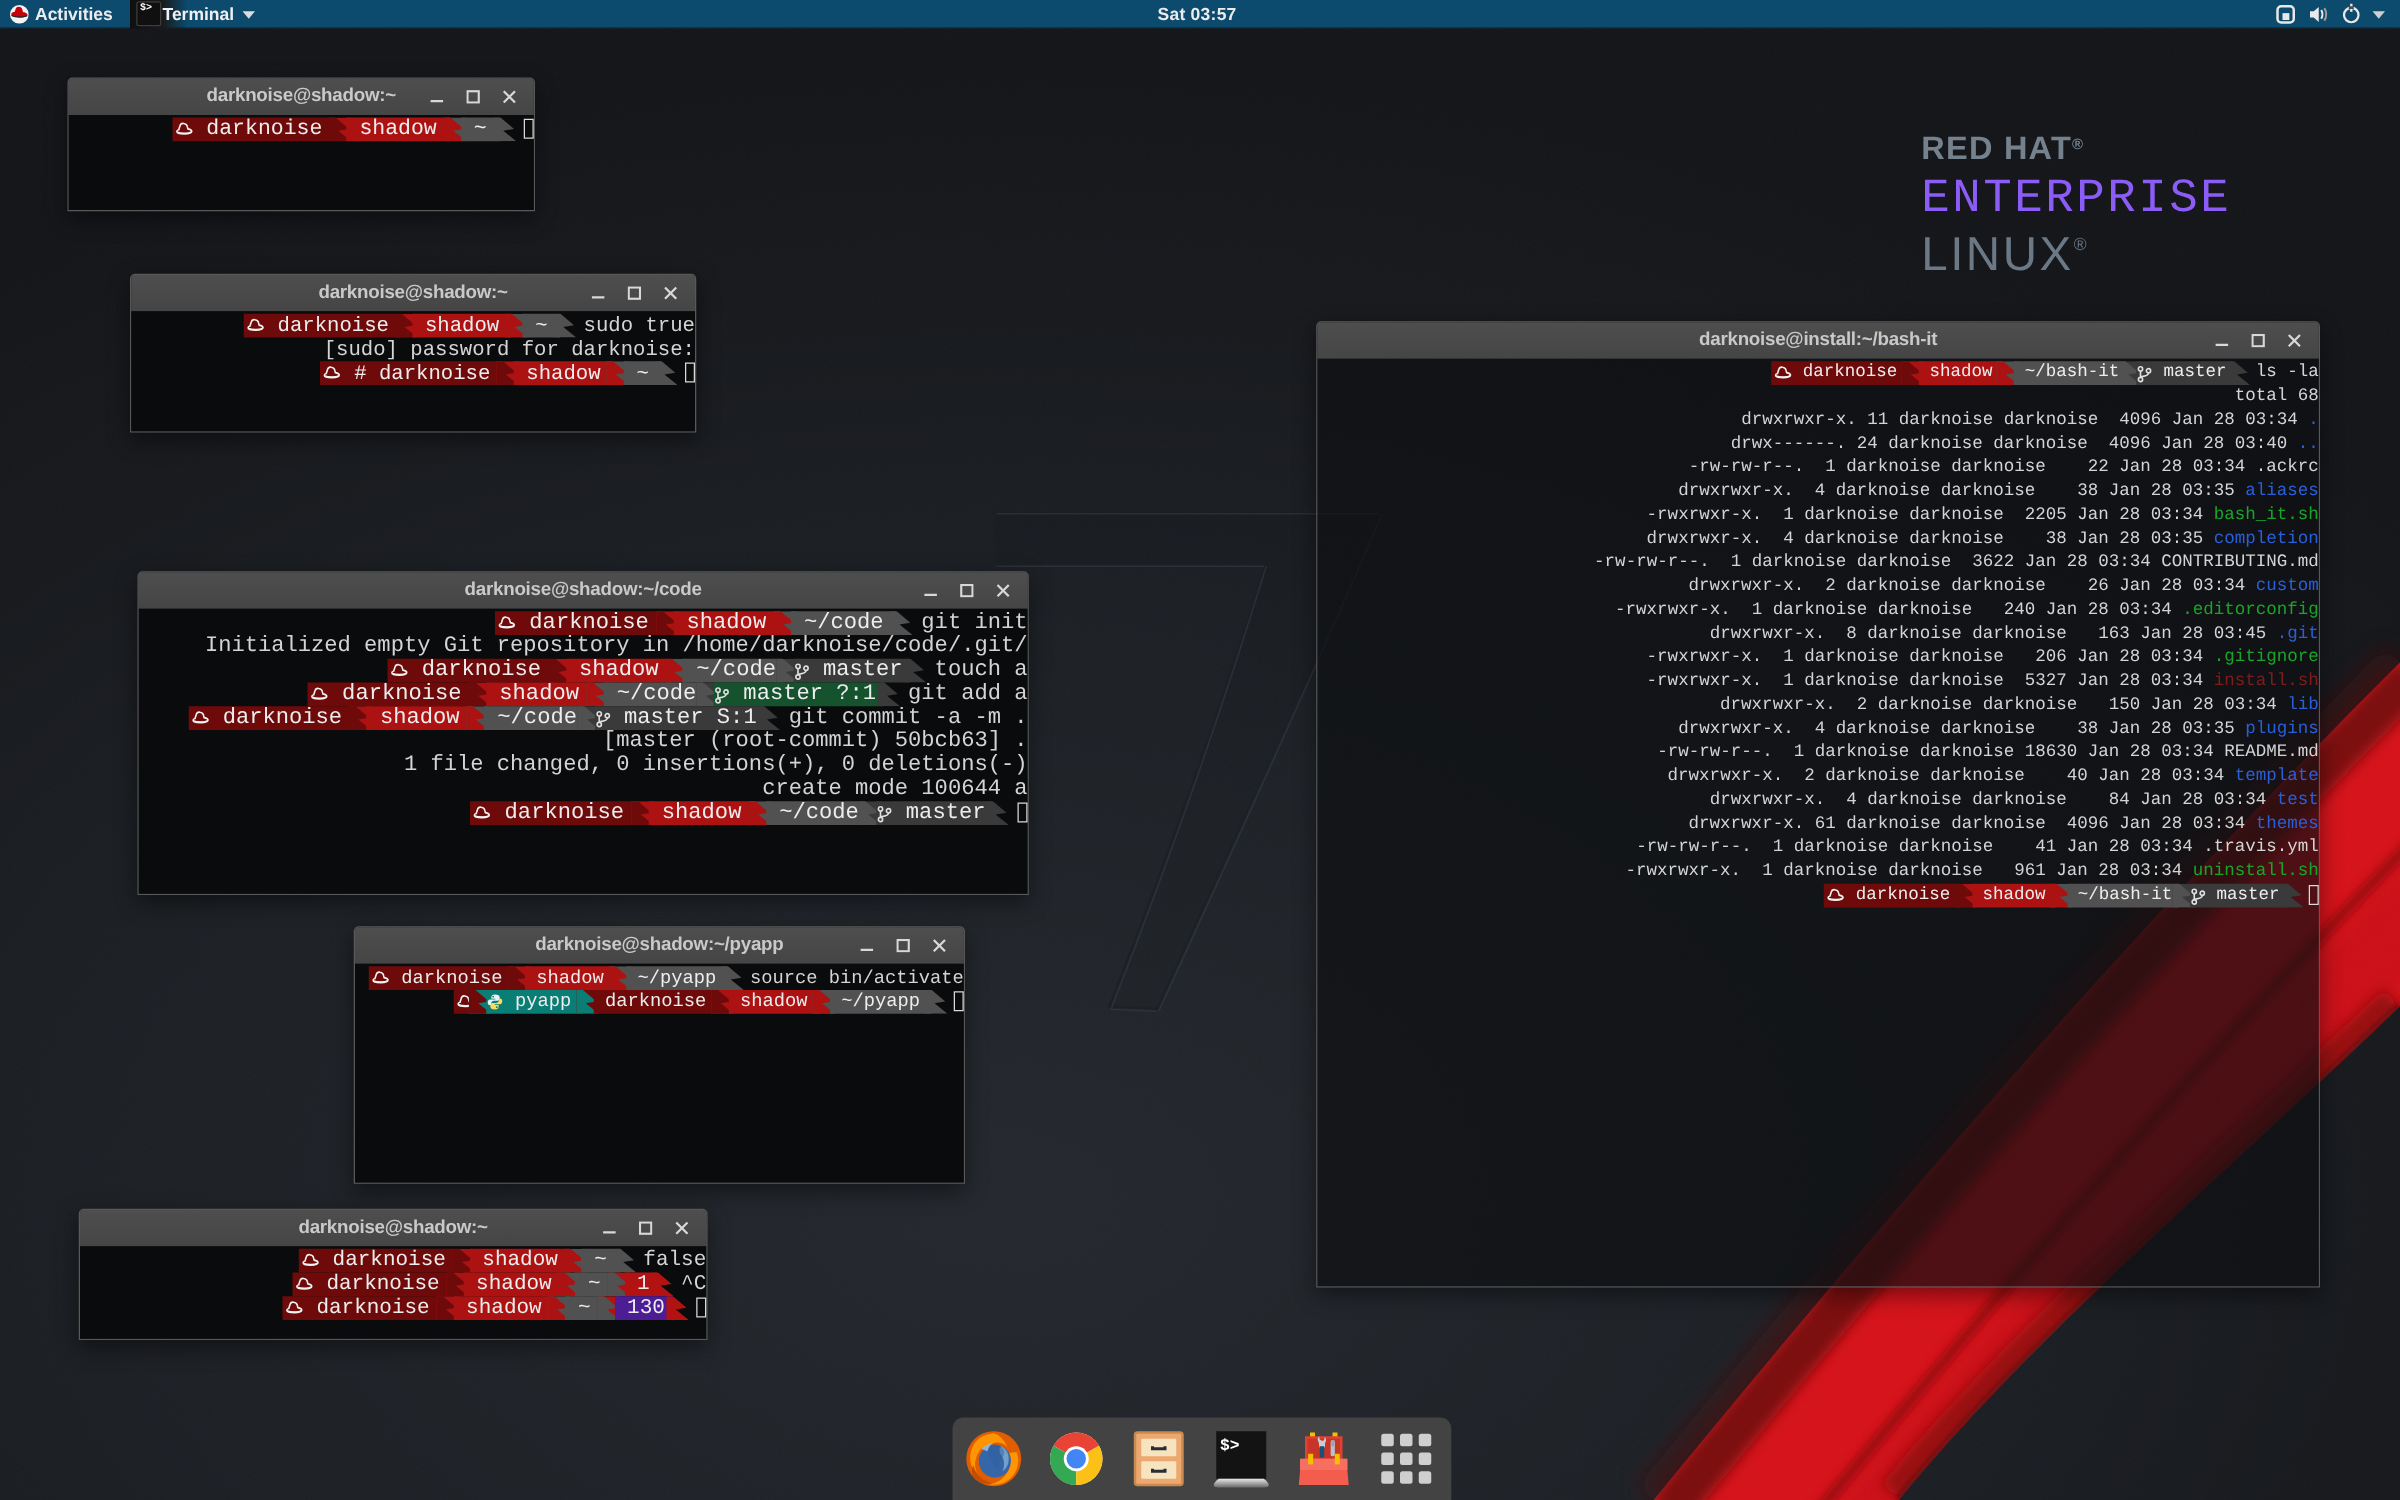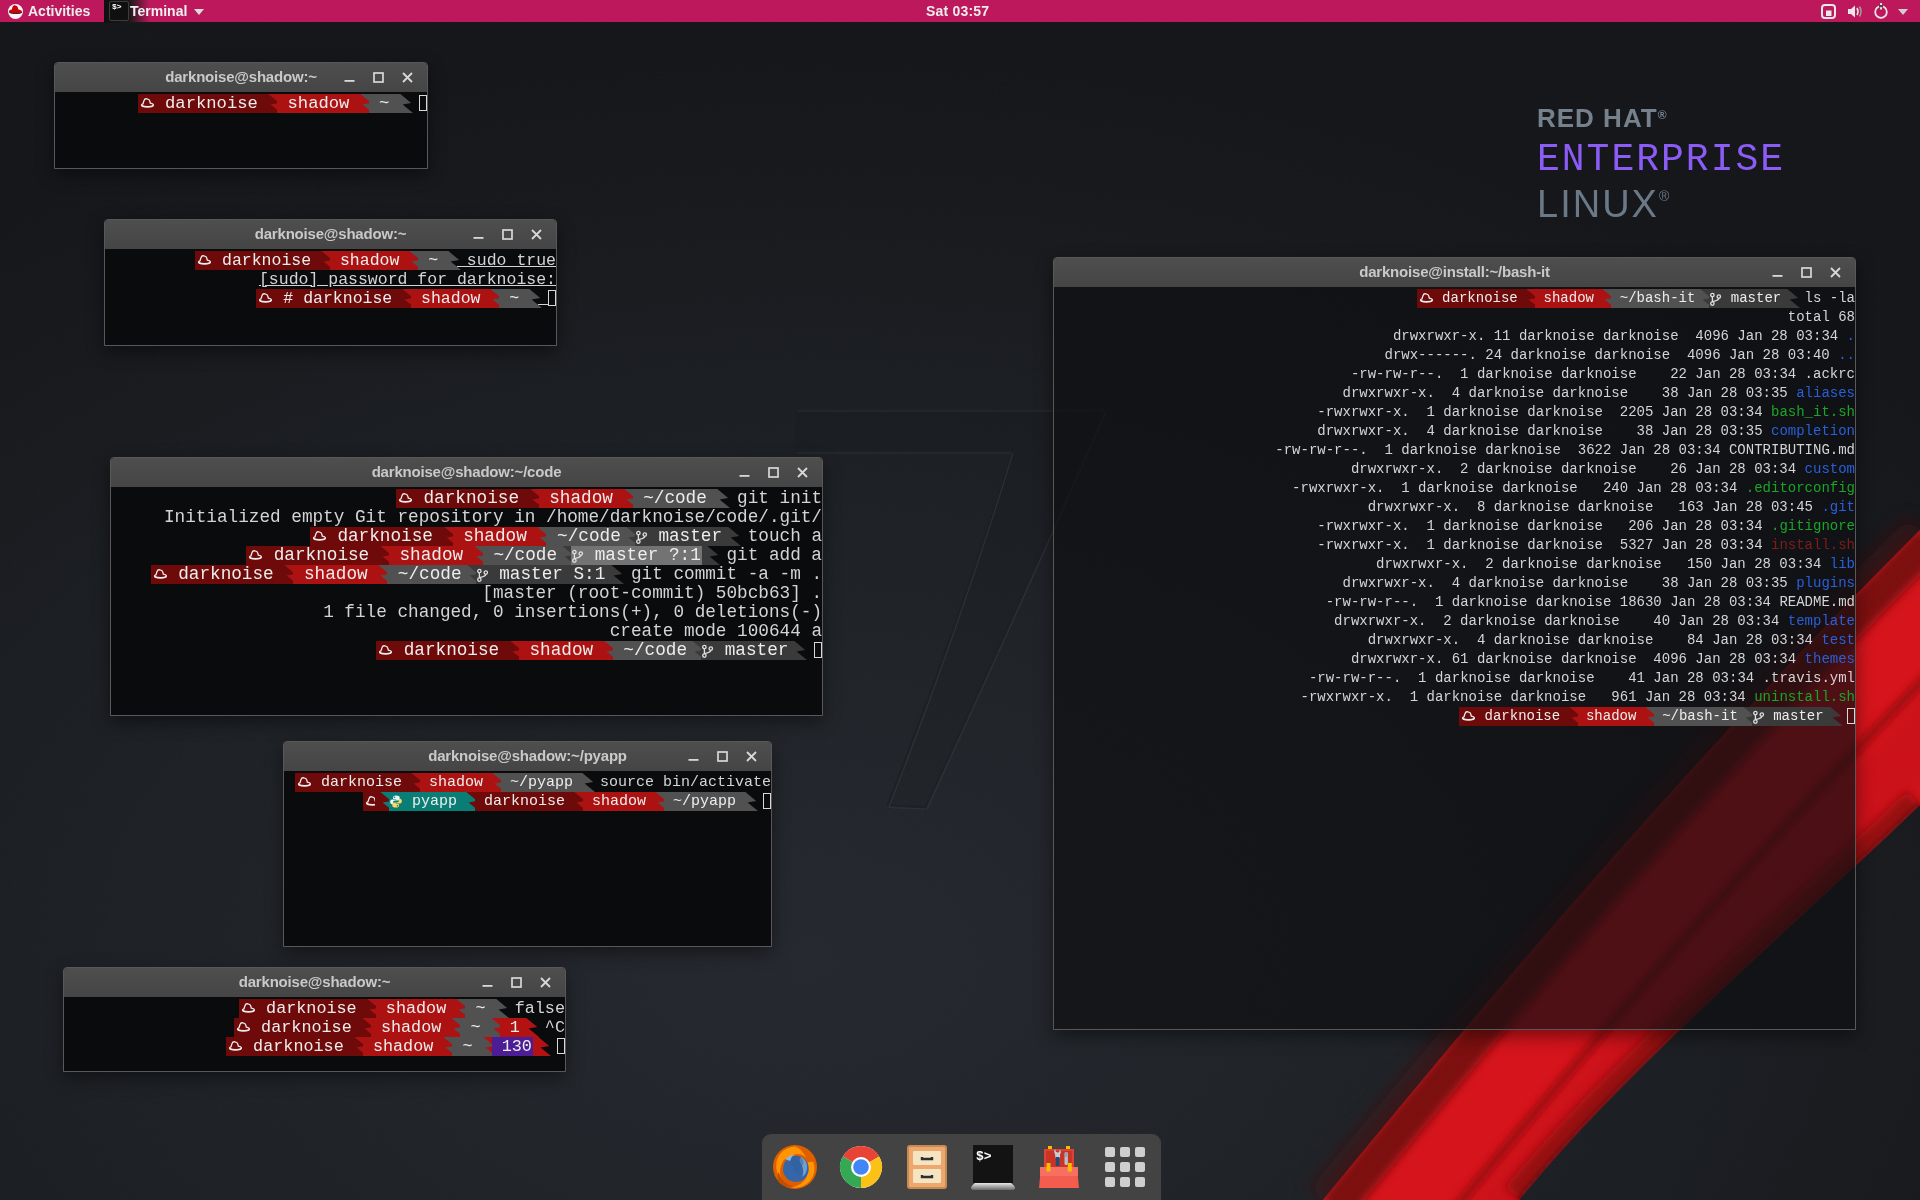--- a/index.html
+++ b/index.html
@@ -8,21 +8,21 @@
     position:relative;
     font-family:"Liberation Sans", sans-serif;
     background:
       radial-gradient(1400px 900px at 42% 80%, #24282e 0%, #1d2126 45%, #17191d 80%, #141519 100%);
   }
   #wall { position:absolute; left:0; top:0; width:1920px; height:1200px; }
 
   
   #topbar {
     position:absolute; left:0; top:0; width:1920px; height:23px;
-    background:#be185d; border-bottom:1px solid #191919;
+    background:#0c4a6e; border-bottom:1px solid #191919;
     color:#ececec; font-size:14px; font-weight:bold;
   }
   #topbar .act { position:absolute; left:28px; top:3px; }
   #topbar .rh { position:absolute; left:8px; top:4px; }
   #appbtn {
     position:absolute; left:104px; top:0; height:23px; width:120px;
   }
   #appdark { position:absolute; left:0; top:0; height:23px; width:46px;
     background:linear-gradient(to right, #0f0f0f 0%, #191919 55%, rgba(74,74,74,0) 100%);
   }
@@ -195,21 +195,21 @@
           <svg width="11" height="11" viewBox="0 0 11 11">
             <rect x="1" y="1" width="9" height="9" fill="none" stroke="#d8d8d8" stroke-width="1.7"></rect>
           </svg>
         </span>
         <span class="b" style="right:5px">
           <svg width="11" height="11" viewBox="0 0 11 11">
             <path d="M1,1 L10,10 M10,1 L1,10" stroke="#d8d8d8" stroke-width="1.8"></path>
           </svg>
         </span>
       </div>
-      <div class="body" style="font-size:16.5px;text-decoration:underline;">
+      <div class="body" style="font-size:16.5px;">
         <div class="ln"><span class="sg" style="background:#6f0a0a;padding-left:2px;"><svg class="pic" width="15" height="19" viewBox="0 0 15 19">
               <g transform="translate(0.4,3.2)">
                 <path d="M2.6,6.6 L3.6,3.4 C4.0,2.0 5.4,1.4 6.6,1.6 C8.1,1.8 9.2,2.7 9.4,3.9 L9.9,5.9 C11.2,6.2 13.0,6.7 13.0,7.8 C13.0,9.1 10.4,9.9 7.1,9.9 C3.8,9.9 1.1,9.1 1.1,7.9 C1.1,7.1 1.8,6.8 2.6,6.6 Z" fill="none" stroke="#f2f2f2" stroke-width="1.3"></path>
                 <path d="M1.6,8.4 C4.0,9.7 10.6,9.7 12.8,8.3" stroke="#f2f2f2" stroke-width="1.1" fill="none"></path>
               </g>
             </svg> darknoise </span><svg class="sep" width="18" height="19" viewBox="0 0 18 19" style="margin-left:-5px;margin-right:-4px">
             <rect width="18" height="19" fill="#ad1212"></rect>
             <path d="M0,0 L5.4,0 L16.2,9.1 L7.6,10.6 L18,19 L0,19 Z" fill="#6f0a0a"></path>
           </svg><span class="sg" style="background:#ad1212;"> shadow </span><svg class="sep" width="18" height="19" viewBox="0 0 18 19" style="margin-left:-5px;margin-right:-4px">
             <rect width="18" height="19" fill="#515151"></rect>
@@ -301,21 +301,21 @@
               </g>
             </svg> darknoise </span><svg class="sep" width="18" height="19" viewBox="0 0 18 19" style="margin-left:-5px;margin-right:-4px">
             <rect width="18" height="19" fill="#ad1212"></rect>
             <path d="M0,0 L5.4,0 L16.2,9.1 L7.6,10.6 L18,19 L0,19 Z" fill="#6f0a0a"></path>
           </svg><span class="sg" style="background:#ad1212;"> shadow </span><svg class="sep" width="18" height="19" viewBox="0 0 18 19" style="margin-left:-5px;margin-right:-4px">
             <rect width="18" height="19" fill="#515151"></rect>
             <path d="M0,0 L5.4,0 L16.2,9.1 L7.6,10.6 L18,19 L0,19 Z" fill="#ad1212"></path>
           </svg><span class="sg" style="background:#515151;padding-right:5px"> ~/code</span><svg class="sep" width="18" height="19" viewBox="0 0 18 19" style="margin-left:-5px;margin-right:-4px">
             <rect width="18" height="19" fill="#3a3a3a"></rect>
             <path d="M0,0 L5.4,0 L16.2,9.1 L7.6,10.6 L18,19 L0,19 Z" fill="#515151"></path>
-          </svg><span class="sg" style="background:#737373;padding-right:6px"><svg class="pic" width="13" height="19" viewBox="0 0 13 19">
+          </svg><span class="sg" style="background:#14532d;padding-right:6px"><svg class="pic" width="13" height="19" viewBox="0 0 13 19">
               <g stroke="#e0e0e0" stroke-width="1.3" fill="none">
                 <circle cx="3.4" cy="6.1" r="1.7"></circle>
                 <circle cx="3.4" cy="14.6" r="1.7"></circle>
                 <circle cx="9.8" cy="7.6" r="1.7"></circle>
                 <path d="M3.4,7.8 L3.4,12.9"></path>
                 <path d="M9.8,9.3 C9.8,11.6 6.6,11.9 3.6,12.4"></path>
               </g>
             </svg> master ?:1</span><svg class="sep" width="18" height="19" viewBox="0 0 18 19" style="margin-left:-5px;margin-right:-4px">
             <path d="M0,0 L5.4,0 L16.2,9.1 L7.6,10.6 L18,19 L0,19 Z" fill="#3a3a3a"></path>
           </svg> git add a</div>

